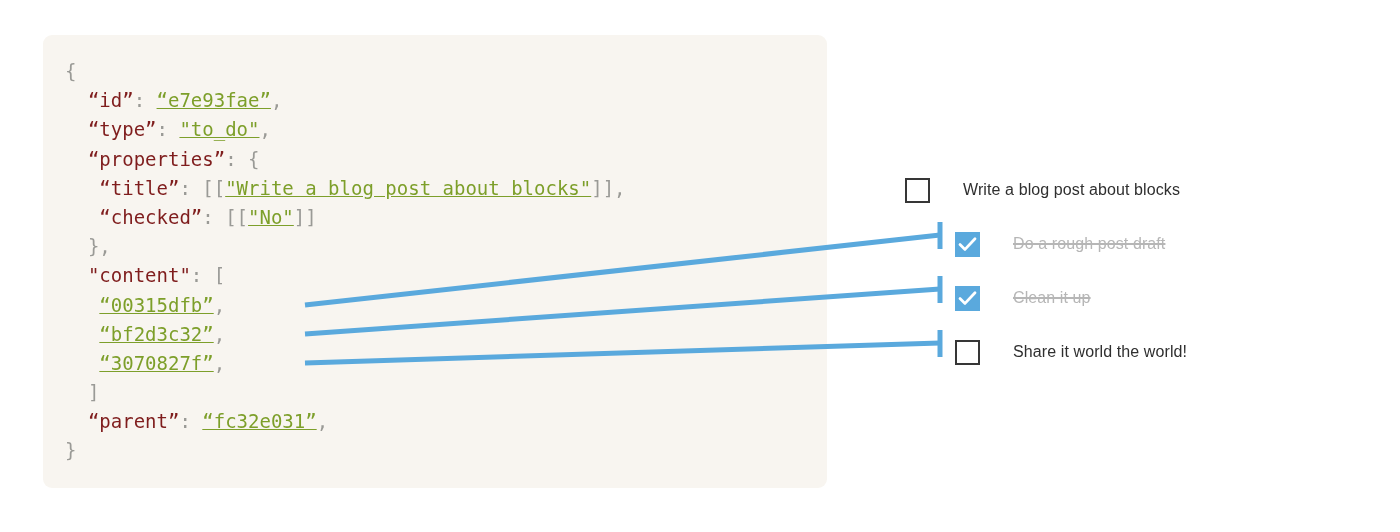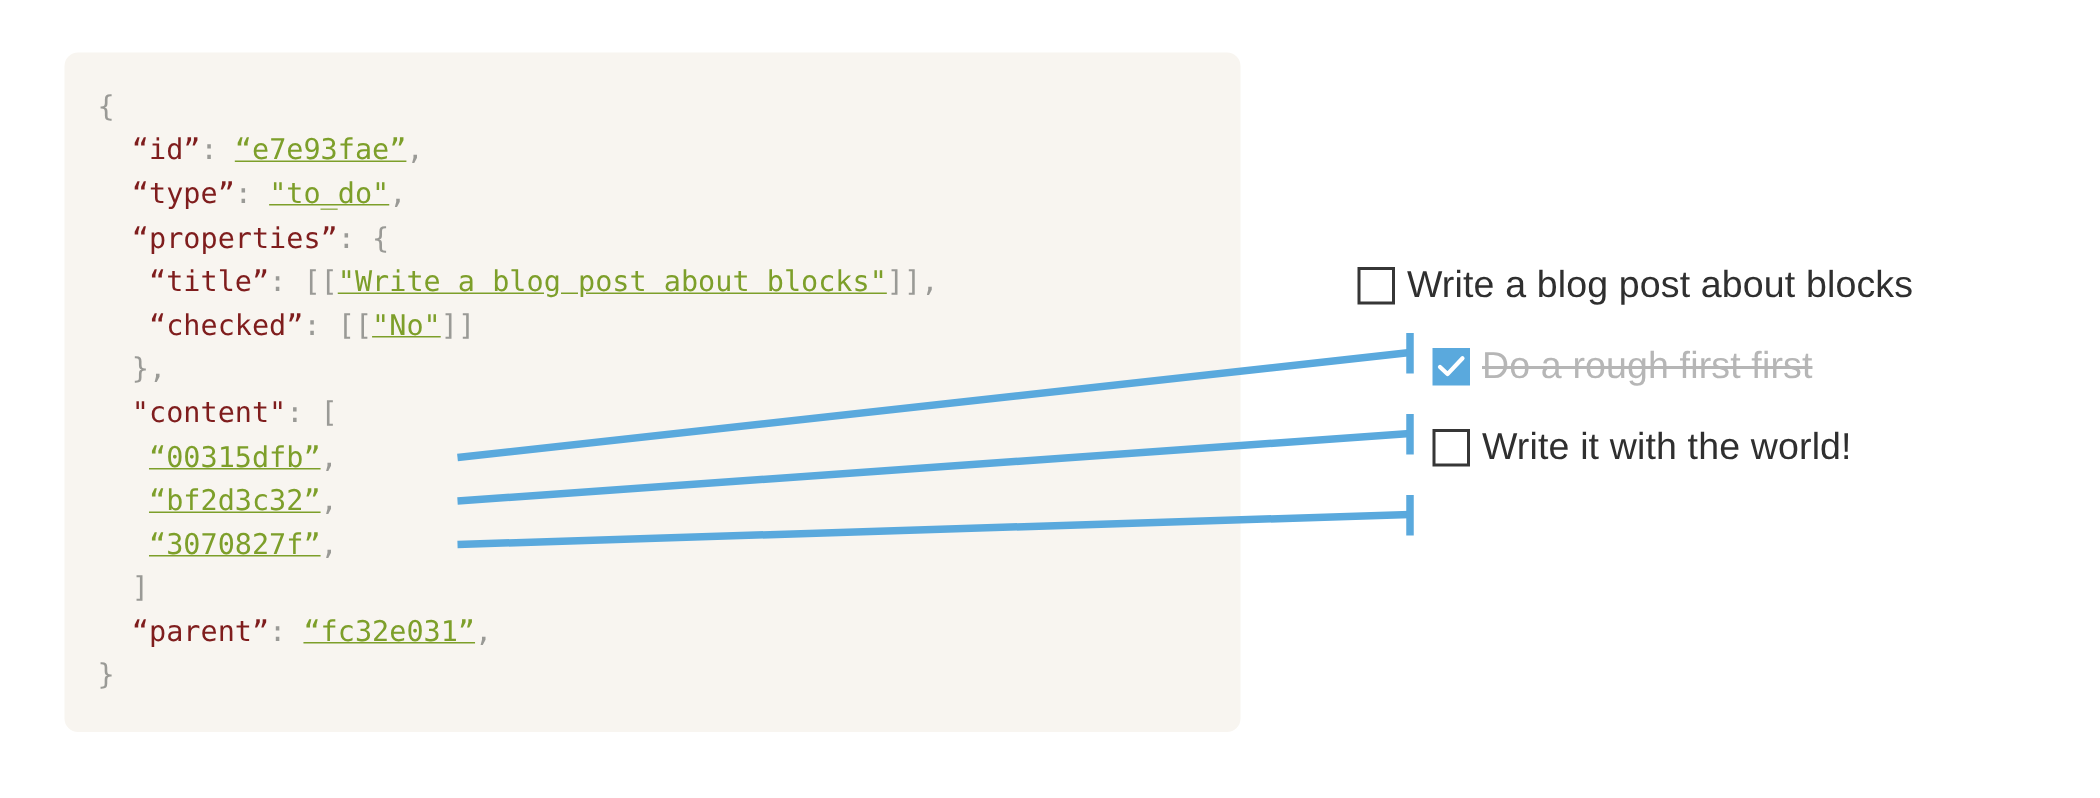--- a/index.html
+++ b/index.html
@@ -77,22 +77,22 @@
   .cbox.checked {
     background: #5aa9dd;
     border: none;
   }
   .cbox.checked svg {
     position: absolute;
     left: 3px;
     top: 4px;
   }
   .todo-label {
-    margin-left: 8px;
-    font-size: 25px;
+    margin-left: 33px;
+    font-size: 16px;
     color: #2f2f2f;
     letter-spacing: 0.1px;
     white-space: nowrap;
   }
   .todo-row.done .todo-label {
     color: #b6b6b6;
     text-decoration: line-through;
     text-decoration-thickness: 1.6px;
   }
   
@@ -118,19 +118,27 @@
     <div class="todo-row">
       <span class="cbox unchecked"></span>
       <span class="todo-label">Write a blog post about blocks</span>
     </div>
     <div class="todo-row done child">
       <span class="cbox checked">
         <svg width="19" height="17" viewBox="0 0 19 17" xmlns="http://www.w3.org/2000/svg">
           <path d="M2 8.6 L7 13.4 L17 2.8" fill="none" stroke="#ffffff" stroke-width="2.8" stroke-linecap="round" stroke-linejoin="round"></path>
         </svg>
       </span>
-      <span class="todo-label">Do a rough first first</span>
+      <span class="todo-label">Do a rough post draft</span>
+    </div>
+    <div class="todo-row done child">
+      <span class="cbox checked">
+        <svg width="19" height="17" viewBox="0 0 19 17" xmlns="http://www.w3.org/2000/svg">
+          <path d="M2 8.6 L7 13.4 L17 2.8" fill="none" stroke="#ffffff" stroke-width="2.8" stroke-linecap="round" stroke-linejoin="round"></path>
+        </svg>
+      </span>
+      <span class="todo-label">Clean it up</span>
     </div>
     <div class="todo-row child">
       <span class="cbox unchecked"></span>
-      <span class="todo-label">Write it with the world!</span>
+      <span class="todo-label">Share it world the world!</span>
     </div>
   </div>
 
 </body></html>

